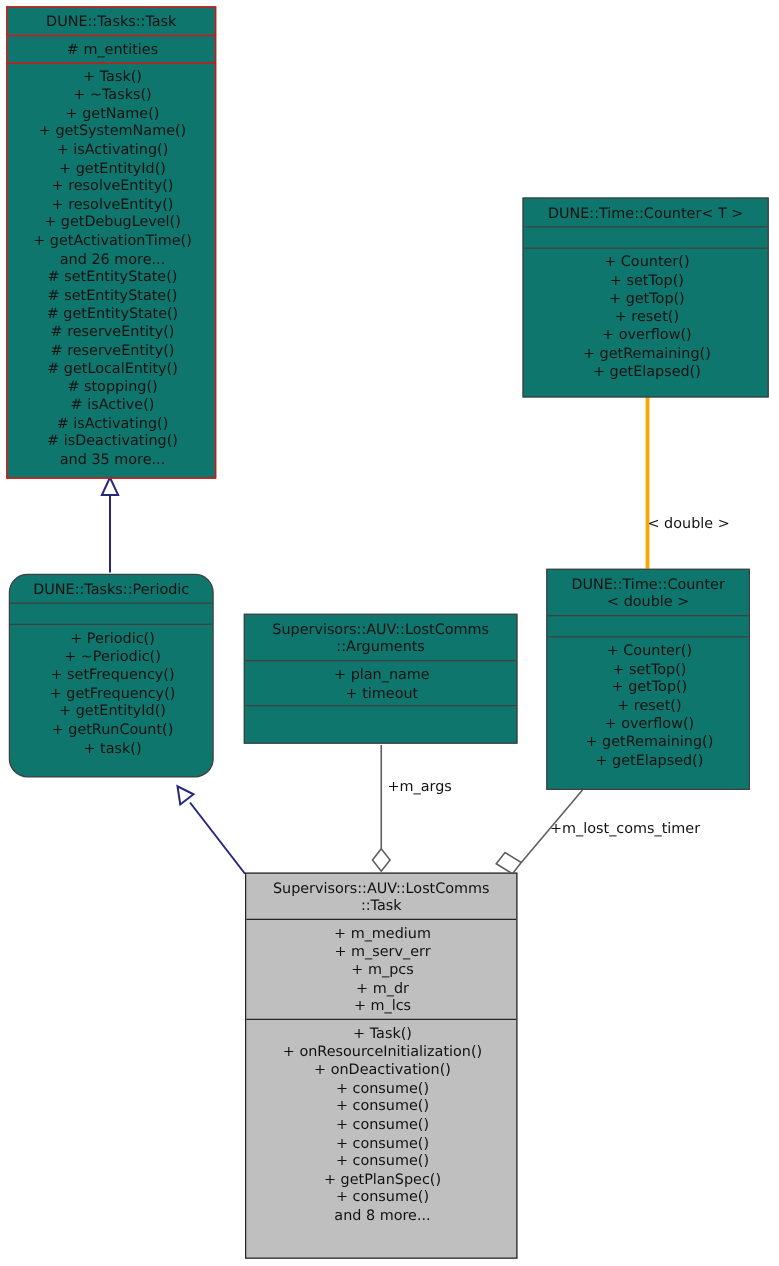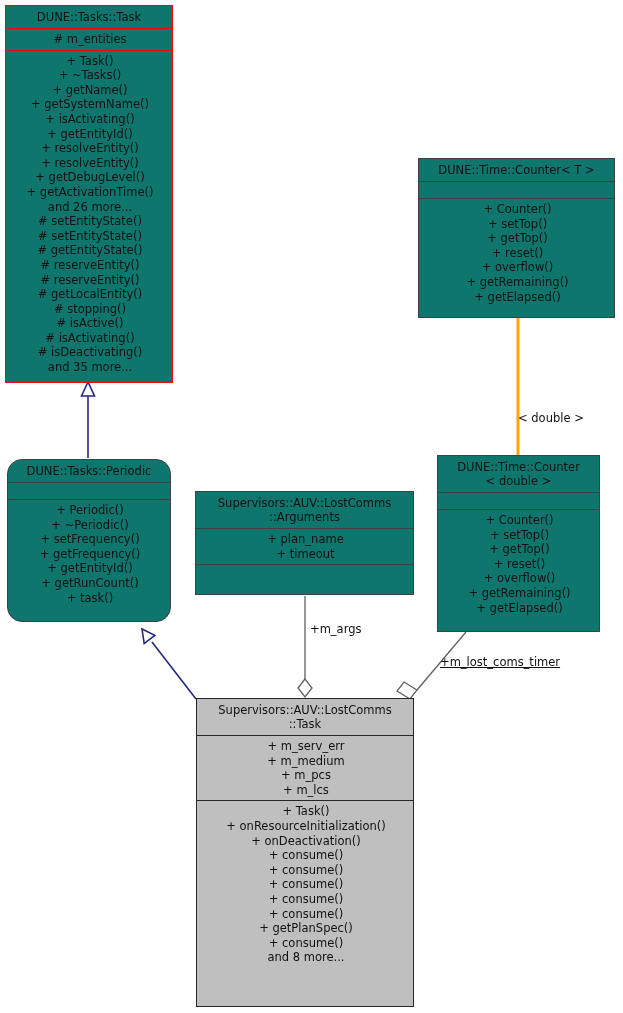--- a/index.html
+++ b/index.html
@@ -93,21 +93,21 @@
     <g>
       <line x1="466" y1="632" x2="417" y2="690" stroke="#606060" stroke-width="1.3"></line>
       <polygon points="417,690 404,682 397,691 410,699" fill="#ffffff" stroke="#606060" stroke-width="1.3"></polygon>
     </g>
   </svg>
 
   <div class="edgelabel" style="left:518px; top:411px;">&lt; double &gt;</div>
 
   <div class="edgelabel" style="left:310px; top:622px;">+m_args</div>
 
-  <div class="edgelabel" style="left:440px; top:655px;text-decoration:underline;">+m_lost_coms_timer</div>
+  <div class="edgelabel" style="left:440px; top:655px;">+m_lost_coms_timer</div>
 
   <div class="umlbox redbox" style="left:5px; top:5px; width:168px; height:378px;">
     <div class="sect title">DUNE::Tasks::Task</div>
     <div class="sect members">
       <div class="row"># m_entities</div>
     </div>
     <div class="sect members">
       <div class="row">+ Task()</div>
       <div class="row">+ ~Tasks()</div>
       <div class="row">+ getName()</div>
@@ -183,23 +183,24 @@
       <div class="row">+ plan_name</div>
       <div class="row">+ timeout</div>
     </div>
     <div class="sect emptysect"></div>
   </div>
 
   <div class="umlbox graybox" style="left:196px; top:698px; width:218px; height:309px;">
     <div class="sect title">Supervisors::AUV::LostComms
 ::Task</div>
     <div class="sect members">
+      <div class="row">+ m_medium</div>
       <div class="row">+ m_serv_err</div>
-      <div class="row">+ m_medium</div>
       <div class="row">+ m_pcs</div>
+      <div class="row">+ m_dr</div>
       <div class="row">+ m_lcs</div>
     </div>
     <div class="sect members">
       <div class="row">+ Task()</div>
       <div class="row">+ onResourceInitialization()</div>
       <div class="row">+ onDeactivation()</div>
       <div class="row">+ consume()</div>
       <div class="row">+ consume()</div>
       <div class="row">+ consume()</div>
       <div class="row">+ consume()</div>

